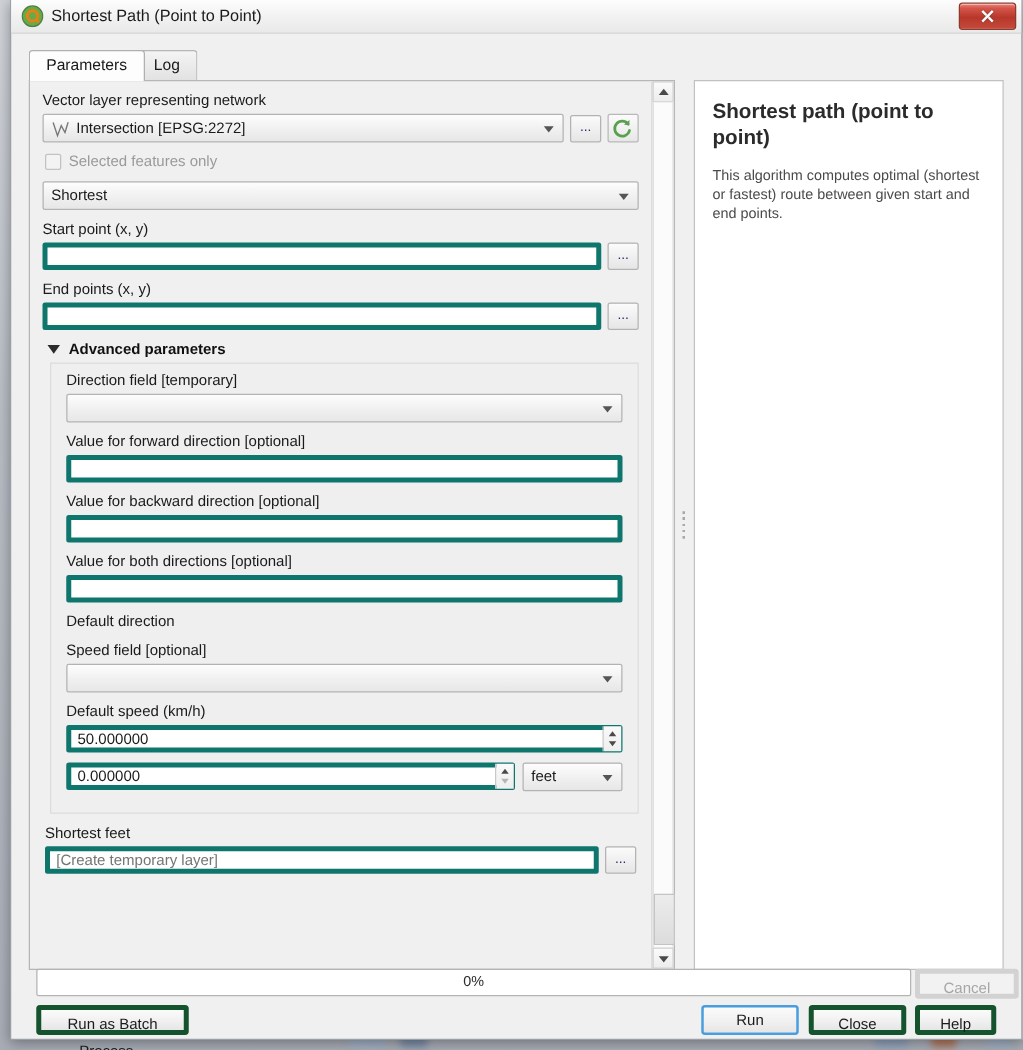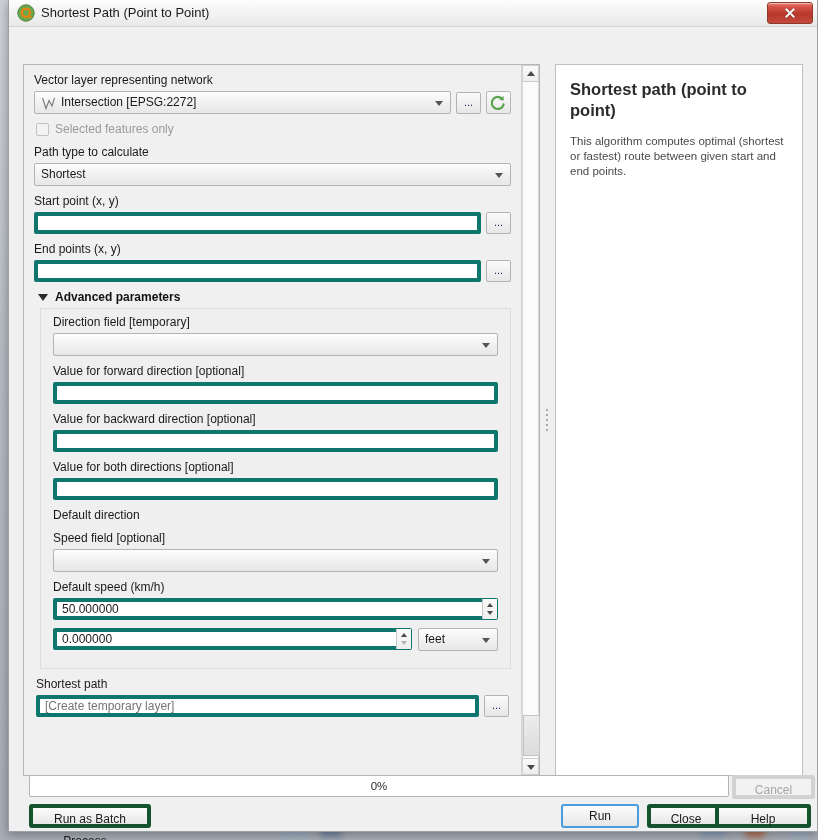--- a/index.html
+++ b/index.html
@@ -342,21 +342,21 @@
   }
   .btn.disabled { color: #a6a6a6; background: #f2f2f2; border-color: #d2d2d2; cursor: default; }
   .btn.focused {
     border: 2px solid #4a9ede;
     line-height: 20px;
   }
   #btn-cancel { left: 723px; top: 4px; width: 83px; }
   #btn-run-batch { left: 20px; top: 33px; width: 122px; }
   #btn-run { left: 552px; top: 33px; width: 78px; }
   #btn-close { left: 638px; top: 33px; width: 78px; }
-  #btn-help { left: 706px; top: 33px; width: 96px; }
+  #btn-help { left: 723px; top: 33px; width: 65px; }
 </style>
 </head>
 <body>
 
 <div id="desktop-bg">
   <div id="bg-window-titlebar"></div>
   <div id="bg-window-title">nformation Systems</div>
   <div id="bg-desktop-icons">
     <div class="bg-blob" style="left:280px;width:28px;background:#9fb0c6;"></div>
     <div class="bg-blob" style="left:320px;width:22px;background:#7b8ca6;"></div>
@@ -373,20 +373,24 @@
       <circle cx="9" cy="9" r="8.2" fill="#6aa84f"></circle>
       <circle cx="9" cy="9" r="8.2" fill="none" stroke="#4f8239" stroke-width="1"></circle>
       <path d="M9 3.4a5.3 5.3 0 1 0 3.0 9.66l1.5 1.5 1.3-1.3-1.5-1.5A5.3 5.3 0 0 0 9 3.4zm0 2.3a3 3 0 1 1 0 6 3 3 0 0 1 0-6z" fill="#e8820c"></path>
     </svg>
     <div id="titlebar-text">Shortest Path (Point to Point)</div>
     <div id="close-button" title="Close"></div>
   </div>
 
   <div id="dialog-body">
 
+    <div id="tabbar">
+      <div class="tab active" style="left:0px;">Parameters</div>
+      <div class="tab" style="left:86px;">Log</div>
+    </div>
 
     <div id="params-pane">
       <div id="params-scrollarea">
         <div id="params-inner">
 
           <div class="field-label">Vector layer representing network</div>
           <div class="row" style="padding-right:60px;">
             <div class="combobox withicon">
               <svg class="layer-icon" viewBox="0 0 16 15">
                 <path d="M1.5 2 L5 12.5 L8 4.5 L11 10 L13.5 1.8" fill="none" stroke="#777" stroke-width="1.1"></path>
@@ -401,21 +405,20 @@
                 <path d="M16.6 4 L16.4 8.4 L12.1 7.6 Z" fill="#59a14f"></path>
               </svg>
             </div>
           </div>
 
           <div class="checkrow">
             <div class="checkbox-box"></div>
             <span class="label-disabled">Selected features only</span>
           </div>
 
-          <div class="field-label">Path type to calculate</div>
           <div class="row">
             <div class="combobox">
               <span>Shortest</span>
               <span class="arrow"></span>
             </div>
           </div>
 
           <div class="field-label">Start point (x, y)</div>
           <div class="row" style="padding-right:30px;">
             <input class="textbox" type="text" value="" style="">
@@ -487,21 +490,21 @@
               </div>
               <div class="combobox" style="position:absolute;right:0;top:0;width:80px;">
                 <span>feet</span>
                 <span class="arrow"></span>
               </div>
             </div>
 
           </div>
 
           <div id="output-section">
-            <div class="field-label">Shortest path</div>
+            <div class="field-label">Shortest feet</div>
             <div class="row" style="padding-right:30px;">
               <input class="textbox placeholder" type="text" placeholder="[Create temporary layer]" style="">
               <div class="dots-button" style="right:0px;">...</div>
             </div>
           </div>
 
         </div>
       </div>
 
       <div id="params-scrollbar">

